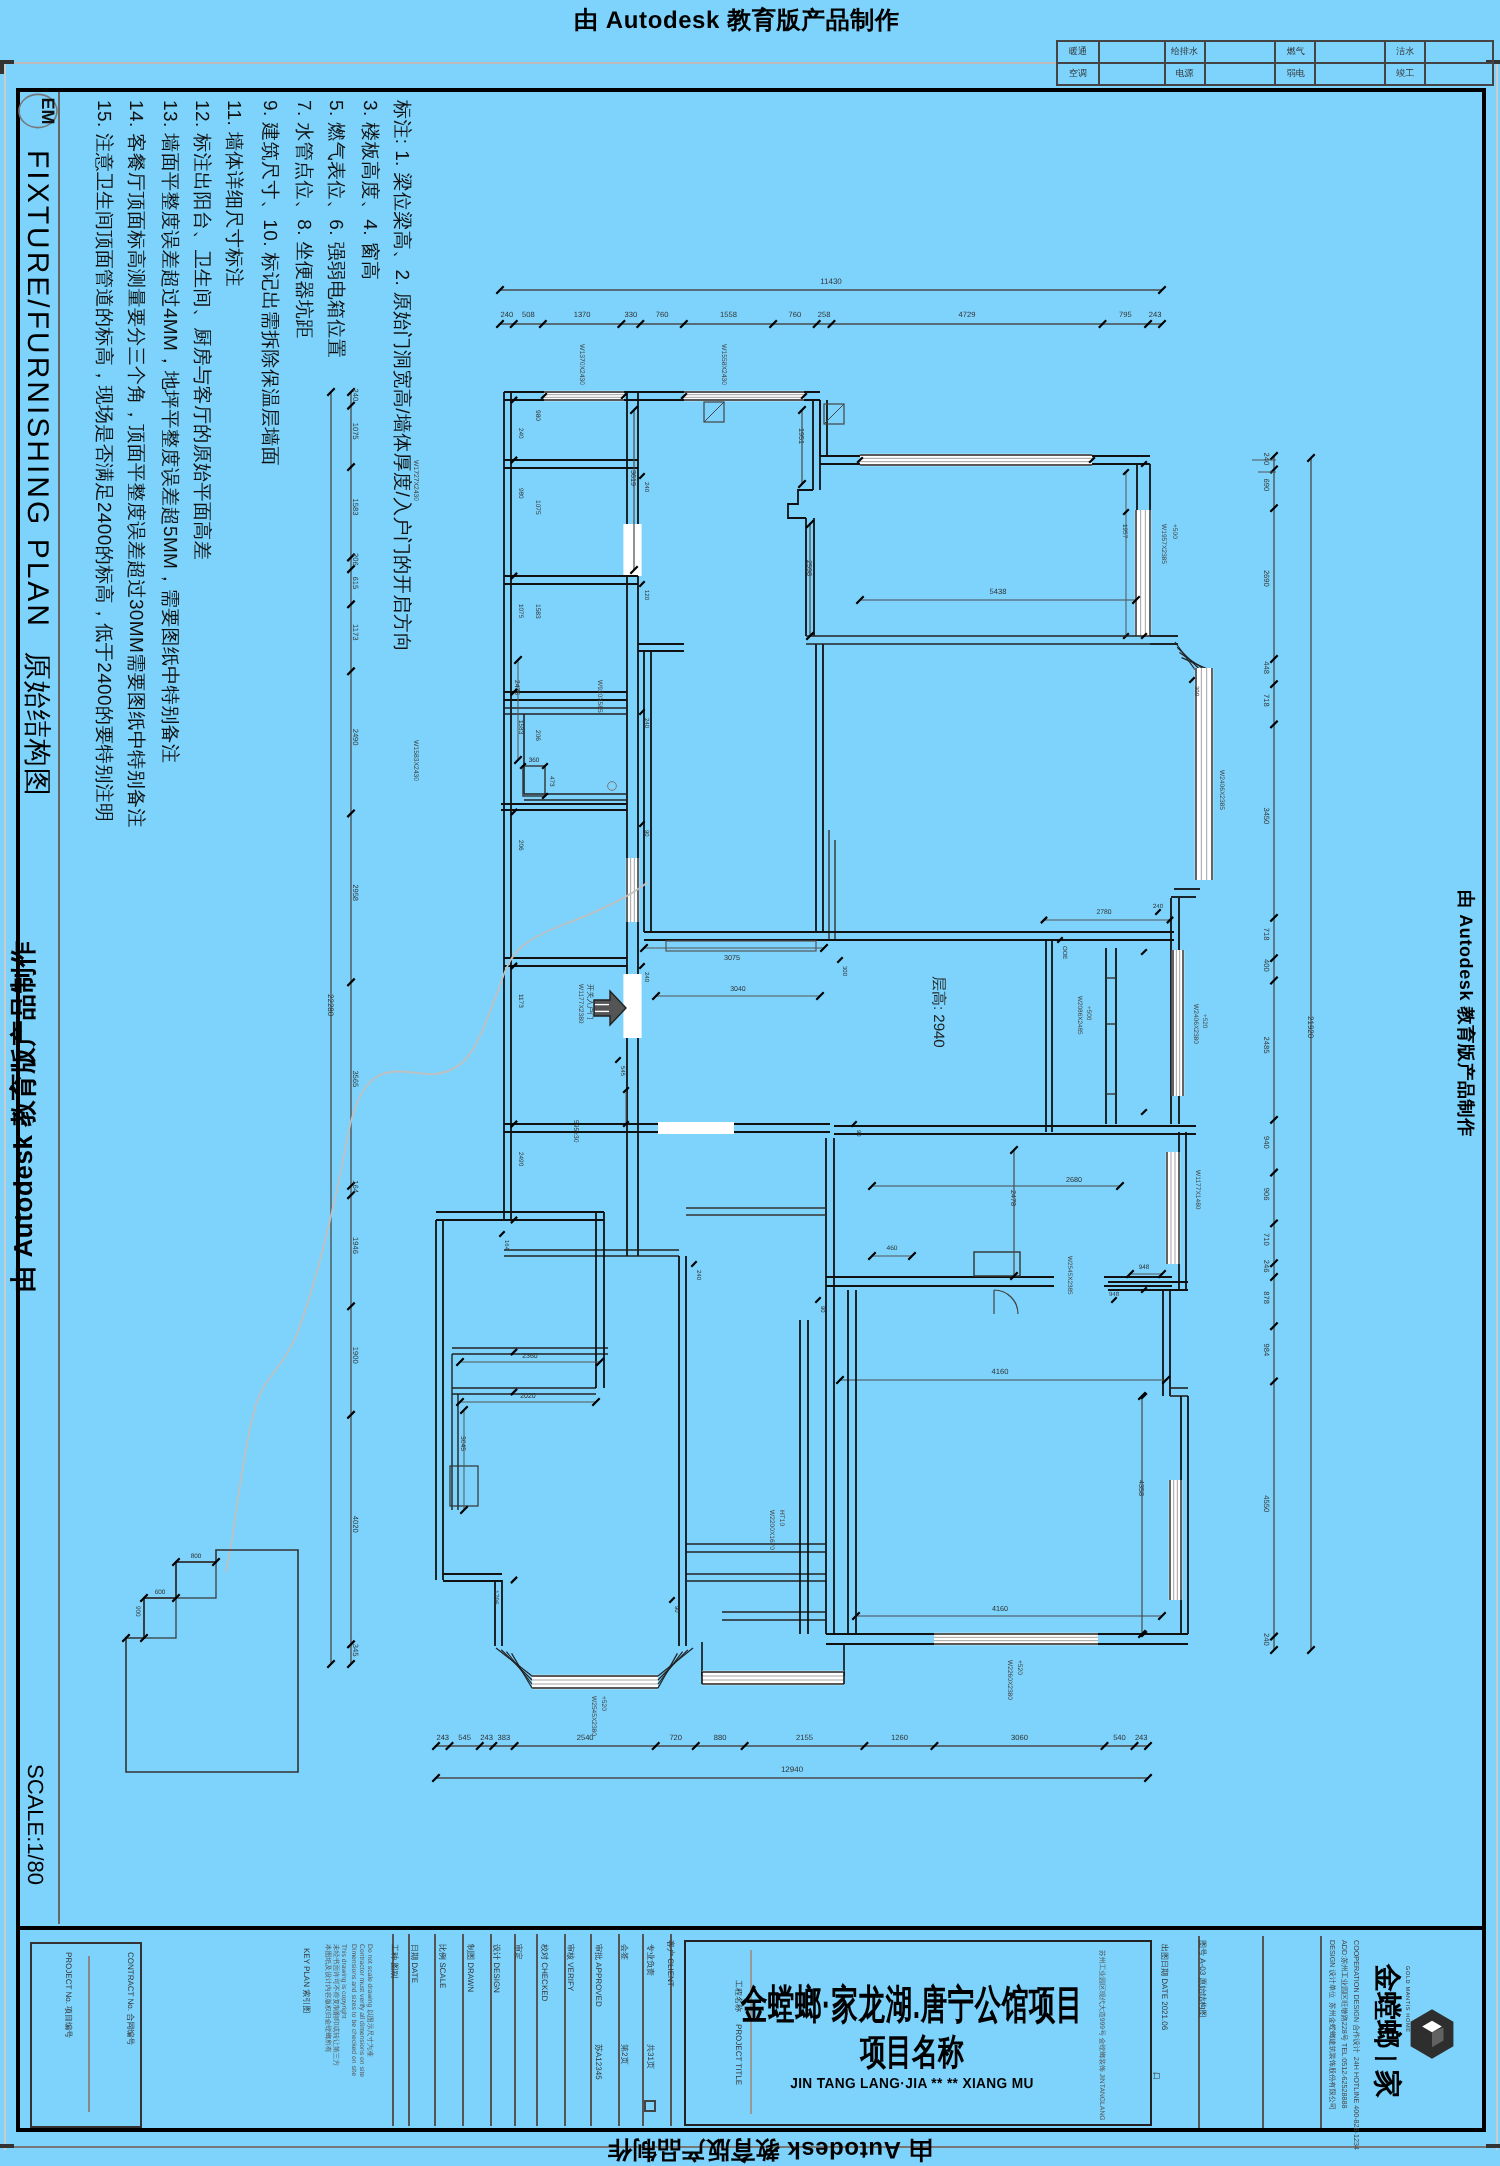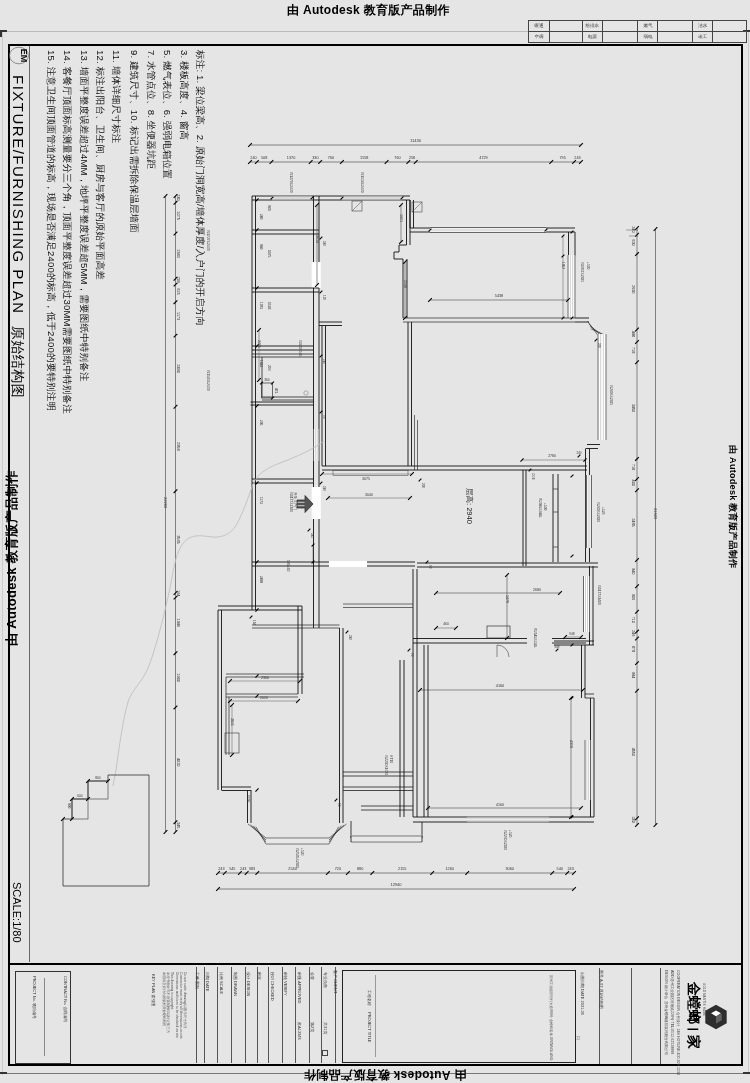--- a/index.html
+++ b/index.html
@@ -1,16 +1,16 @@
 <!DOCTYPE html>
 <html><head><meta charset="utf-8">
 <style>
 *{margin:0;padding:0;box-sizing:border-box;}
 html,body{width:750px;height:1083px;background:#fff;font-family:"Liberation Sans",sans-serif;}
-#page{position:relative;width:750px;height:1083px;overflow:hidden;background:#e5e5e5;}
+#page{position:relative;width:750px;height:1083px;overflow:hidden;background:#7dd3fc;}
 .r90{position:absolute;transform-origin:0 0;transform:rotate(90deg);white-space:nowrap;}
 .rm90{position:absolute;transform-origin:0 0;transform:rotate(-90deg);white-space:nowrap;}
 .r180{position:absolute;transform:rotate(180deg);white-space:nowrap;}
 .note{font-size:9.5px;color:#111;line-height:11px;letter-spacing:0.2px;}
 .vln{position:absolute;width:0.8px;background:#555;}
 .tbh{font-size:4px;color:#333;line-height:5px;}
 .tbd{font-size:3.4px;color:#555;line-height:4.2px;}
 .tbd2{font-size:3.6px;color:#444;line-height:4.6px;}
 .wm{font-weight:bold;color:#000;font-size:12px;letter-spacing:0.3px;}
 table.rt{border-collapse:collapse;position:absolute;left:528px;top:19.5px;width:219px;height:23px;}
@@ -659,20 +659,25 @@
     <div class="r90 tbh" style="left:200px;top:972px;">工种 图别</div>
     <div class="r90 tbh" style="left:302px;top:1022px;">苏A12345</div>
     <div class="r90 tbh" style="left:315px;top:1022px;">第2页</div>
     <div class="r90 tbh" style="left:328px;top:1022px;">共31页</div>
 
 <div class="r90 tbh" style="left:338px;top:970px;">客户 CLIENT</div>
 <div style="position:absolute;left:342px;top:970px;width:234px;height:93px;border:0.9px solid #222;"></div>
 <div class="vln" style="left:375px;top:975px;height:82px;width:0.5px;background:#999;"></div>
 <div class="r90 tbh" style="left:372px;top:990px;">工程名称</div>
     <div class="r90 tbh" style="left:372px;top:1012px;">PROJECT TITLE</div>
+<div style="position:absolute;left:316px;top:989px;width:280px;text-align:center;font-weight:bold;color:#000;">
+<div style="font-size:20px;transform:scaleX(0.66);transform-origin:50% 50%;letter-spacing:0.5px;white-space:nowrap;">金螳螂·家龙湖.唐宁公馆项目</div>
+<div style="font-size:18px;transform:scaleX(0.72);transform-origin:50% 50%;margin-top:-2px;">项目名称</div>
+<div style="font-size:7.2px;margin-top:-1px;letter-spacing:0.2px;transform:scaleX(0.95);transform-origin:50% 50%;white-space:nowrap;">JIN TANG LANG·JIA ** ** XIANG MU</div>
+</div>
 <div class="r90 tbd" style="left:553px;top:975px;">苏州工业园区现代大道999号 金螳螂装饰 JINTANGLANG</div>
 <div class="r90 tbh" style="left:581px;top:1036px;">口</div>
 <div class="r90 tbh" style="left:585px;top:972px;">出图日期 DATE 2021.06</div>
 <div class="r90 tbh" style="left:604px;top:970px;">图号 A-03 原始结构图</div>
 <div class="r90 tbd2" style="left:668px;top:970px;">DESIGN 设计单位&nbsp;&nbsp;苏州金螳螂建筑装饰股份有限公司</div>
     <div class="r90 tbd2" style="left:674px;top:970px;">ADD:苏州工业园区旺墩路228号 TEL:0512-62528888</div>
     <div class="r90 tbd2" style="left:680px;top:970px;">COOPERATION DESIGN 合作设计&nbsp;&nbsp;24H HOTLINE 400-828-1234</div>
 
 <div class="r90" style="left:701px;top:982px;font-size:14px;font-weight:bold;color:#000;line-height:15px;">金螳螂<span style="font-size:11px;">丨</span>家</div>
 <div class="r90" style="left:704.5px;top:983px;font-size:2.8px;color:#333;letter-spacing:0.3px;line-height:3.2px;">GOLD MANTIS HOME</div>

